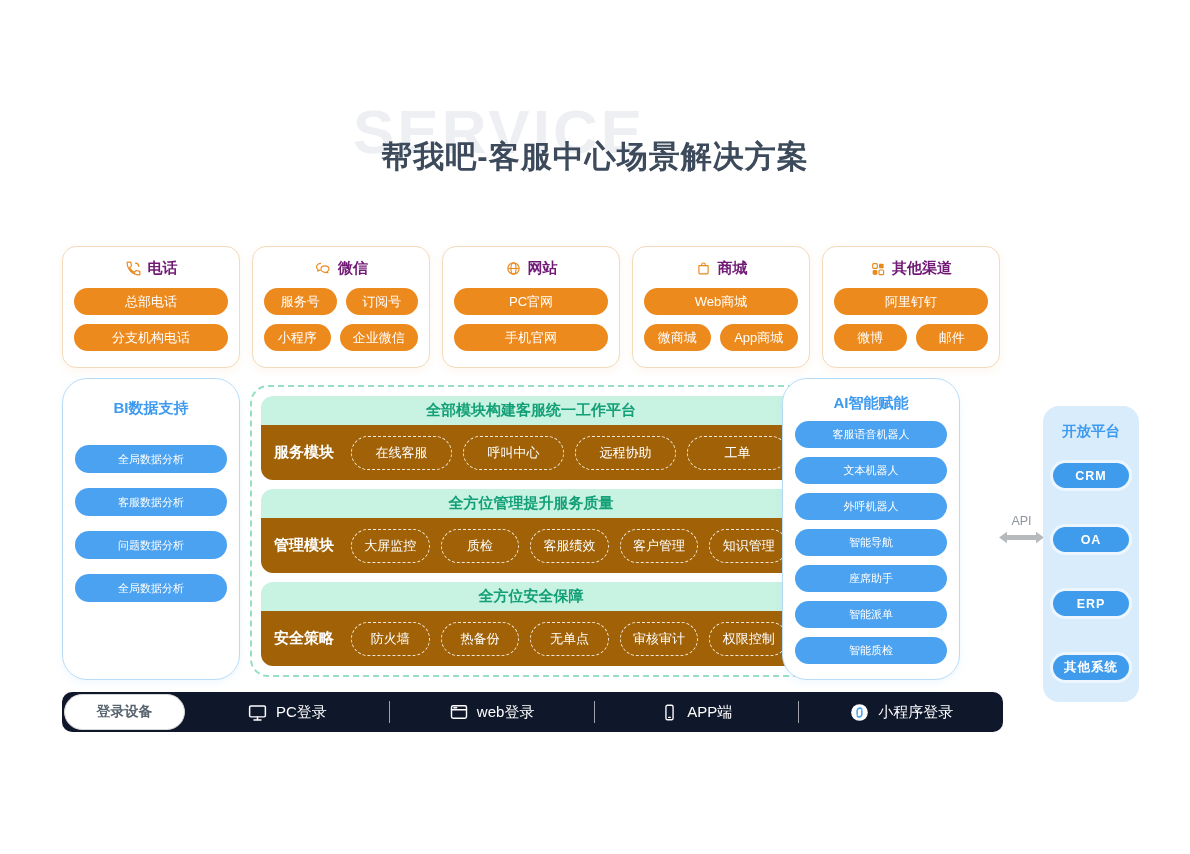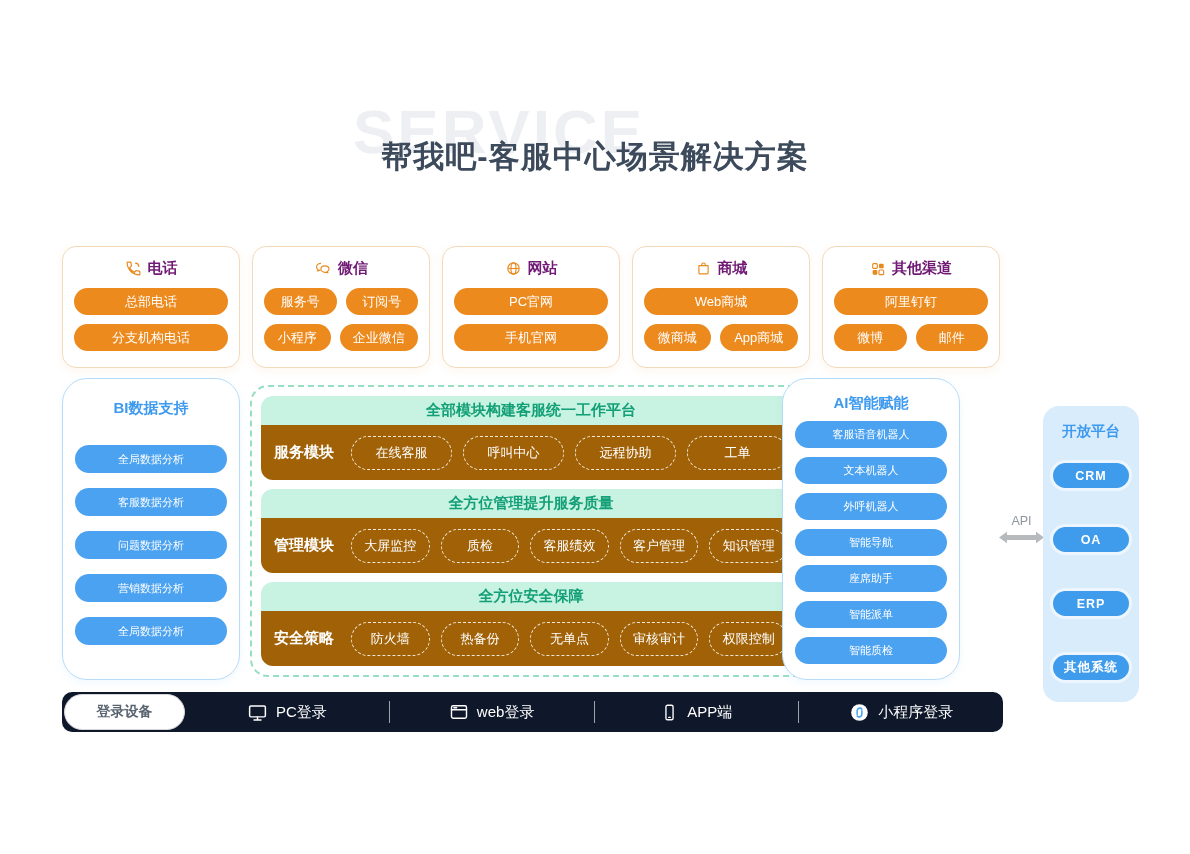--- a/index.html
+++ b/index.html
@@ -203,21 +203,20 @@
       <div class="opill">邮件</div>
     </div>
   </div>
 
   <div class="side-box bi-box">
     <div class="side-title">BI数据支持</div>
     <div class="bpills">
       <div class="bpill">全局数据分析</div>
       <div class="bpill">客服数据分析</div>
       <div class="bpill">问题数据分析</div>
-      <div class="bpill">营销数据分析</div>
       <div class="bpill">全局数据分析</div>
     </div>
   </div>
 
   <div class="center-platform">
 
     <div class="module">
       <div class="module-header">全部模块构建客服统一工作平台</div>
       <div class="module-body">
         <div class="module-label">服务模块</div>

